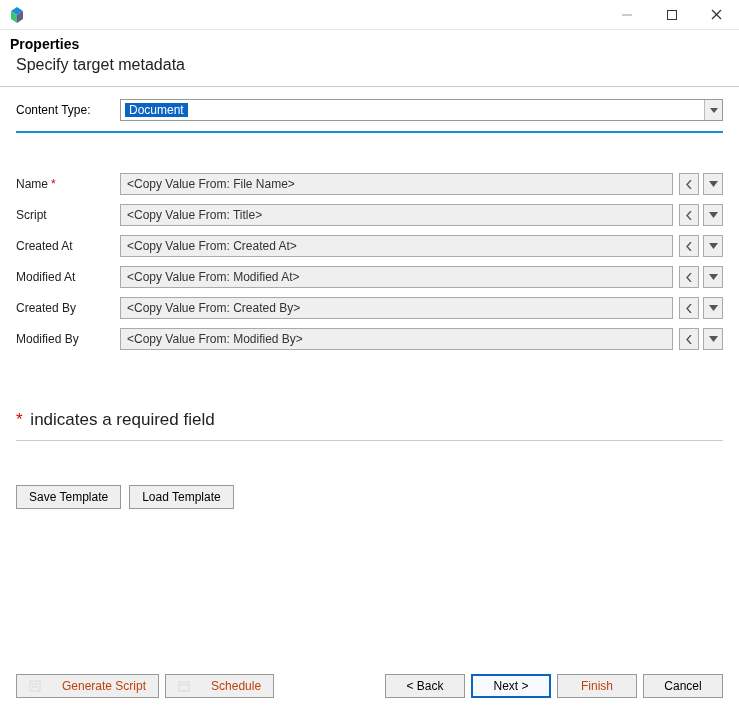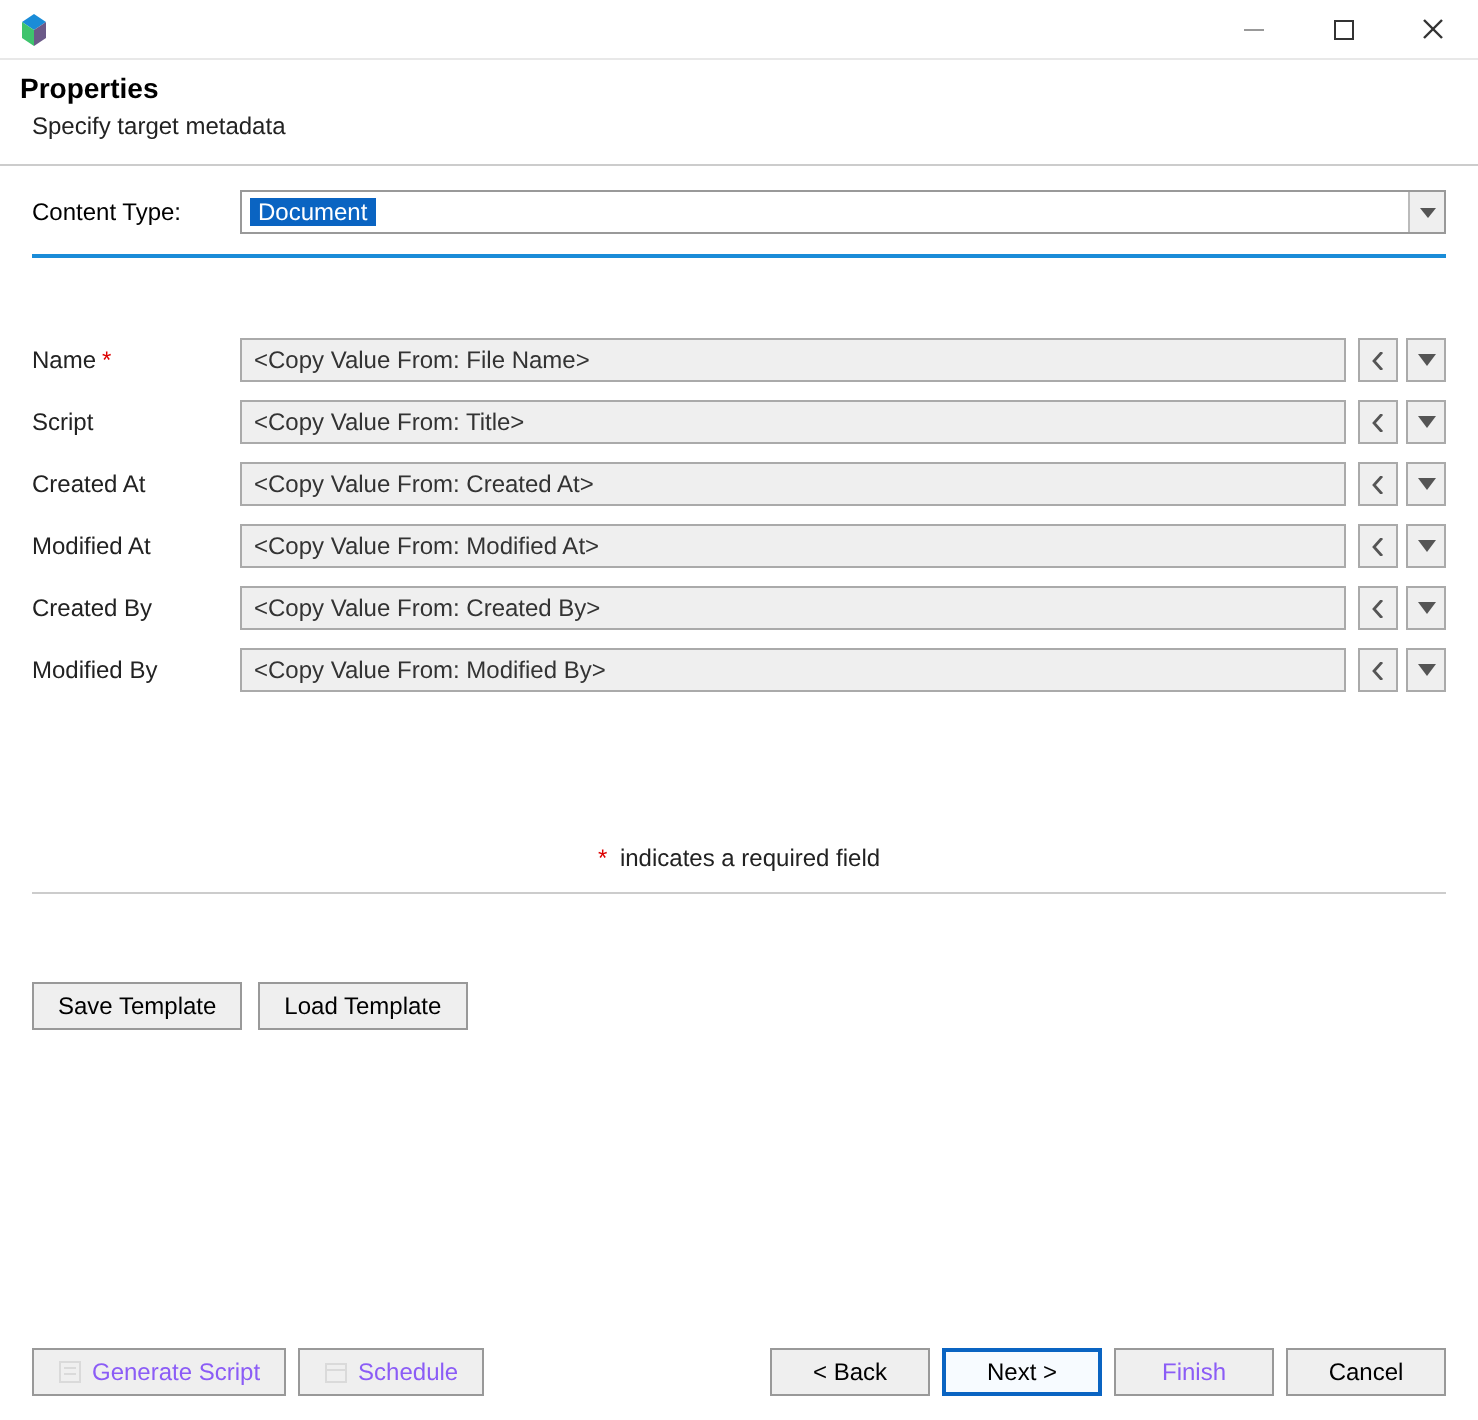--- a/index.html
+++ b/index.html
@@ -31,21 +31,21 @@
     padding: 6px 10px 12px 10px;
     border-bottom: 1px solid #ccc;
   }
   .header h1 {
     font-size: 14px;
     font-weight: bold;
     margin: 0 0 4px 0;
   }
   .header p {
     margin: 0 0 0 6px;
-    font-size: 12px;
+    font-size: 16px;
     color: #222;
   }
   .content {
     padding: 12px 16px 0 16px;
   }
   .content-type-row {
     display: flex;
     align-items: center;
     margin-bottom: 10px;
   }
@@ -110,24 +110,24 @@
   }
   .mini {
     width: 20px; height: 22px;
     border: 1px solid #aaa;
     background: #efefef;
     display: flex; align-items:center; justify-content:center;
     font-size: 10px;
     color:#444;
   }
   .req-note {
-    text-align: center;
+    text-align: left;
     padding: 0 16px;
-    margin-top: 76px;
-    font-size: 12px;
+    margin-top: 60px;
+    font-size: 17px;
     color:#222;
   }
   .req-note .req { margin-right:3px; margin-left:0 }
   .sep {
     border-top: 1px solid #ccc;
     margin: 10px 16px;
   }
   .tmpl-row {
     padding: 0 16px;
     display:flex; gap:8px;margin-top:44px;
@@ -145,21 +145,21 @@
     position: absolute;
     left: 0; right: 0;
     bottom: 12px;
     padding: 0 16px;
     display:flex;
     align-items:center;
     gap: 6px;
   }
   .bottom-bar .spacer { flex:1 }
   .btn.wide { min-width: 80px; }
-  .btn.disabled { color:#8b5cf6; }
+  .btn.disabled { color:#c2410c;gap:16px; }
   .btn.primary { border: 2px solid #0a64c2; background:#f7fbff; min-width:80px;}
   .btn .ico { margin-right:5px; opacity:.4; display:inline-flex; }
   svg { display:block }
 </style>
 </head>
 <body>
 
 <div class="titlebar">
   <span>
     <svg width="18" height="18" viewBox="0 0 18 18">

